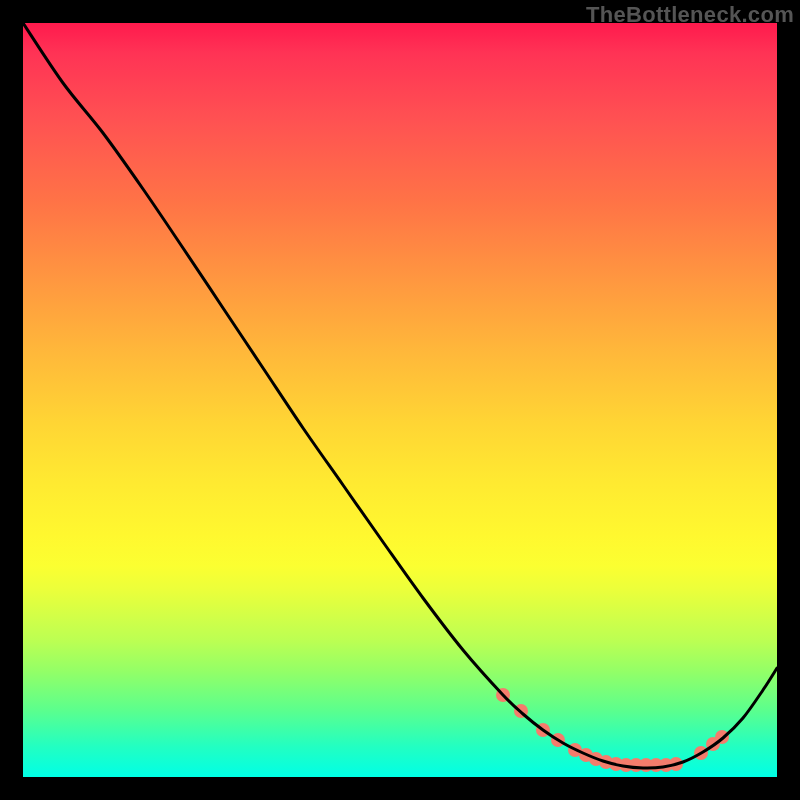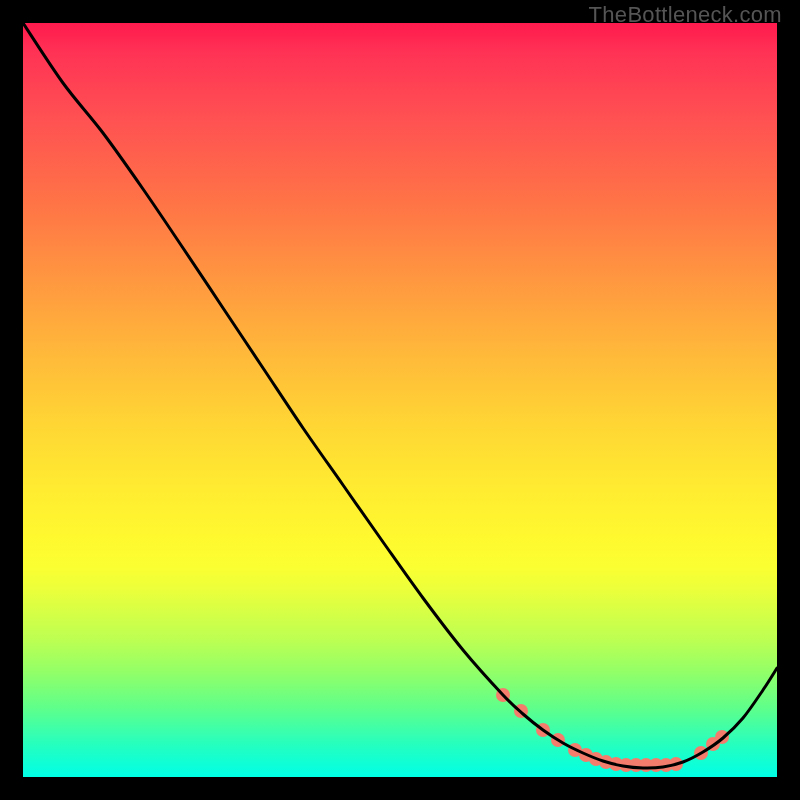--- a/index.html
+++ b/index.html
@@ -32,24 +32,24 @@
       #d7ff45 78%,
       #bbff53 82%,
       #93ff67 86%,
       #5dff8c 91%,
       #22ffc2 96%,
       #00ffe6 100%);
   }
   .watermark {
     position: absolute;
     top: 2px;
-    right: 18px;
+    right: 6px;
     color: #555;
     font-size: 22px;
-    font-weight: 400;
+    font-weight: 700;
     letter-spacing: 0.3px;
   }
   svg.curve {
     position: absolute;
     left: 0;
     top: 0;
     width: 754px;
     height: 754px;
   }
 </style>

